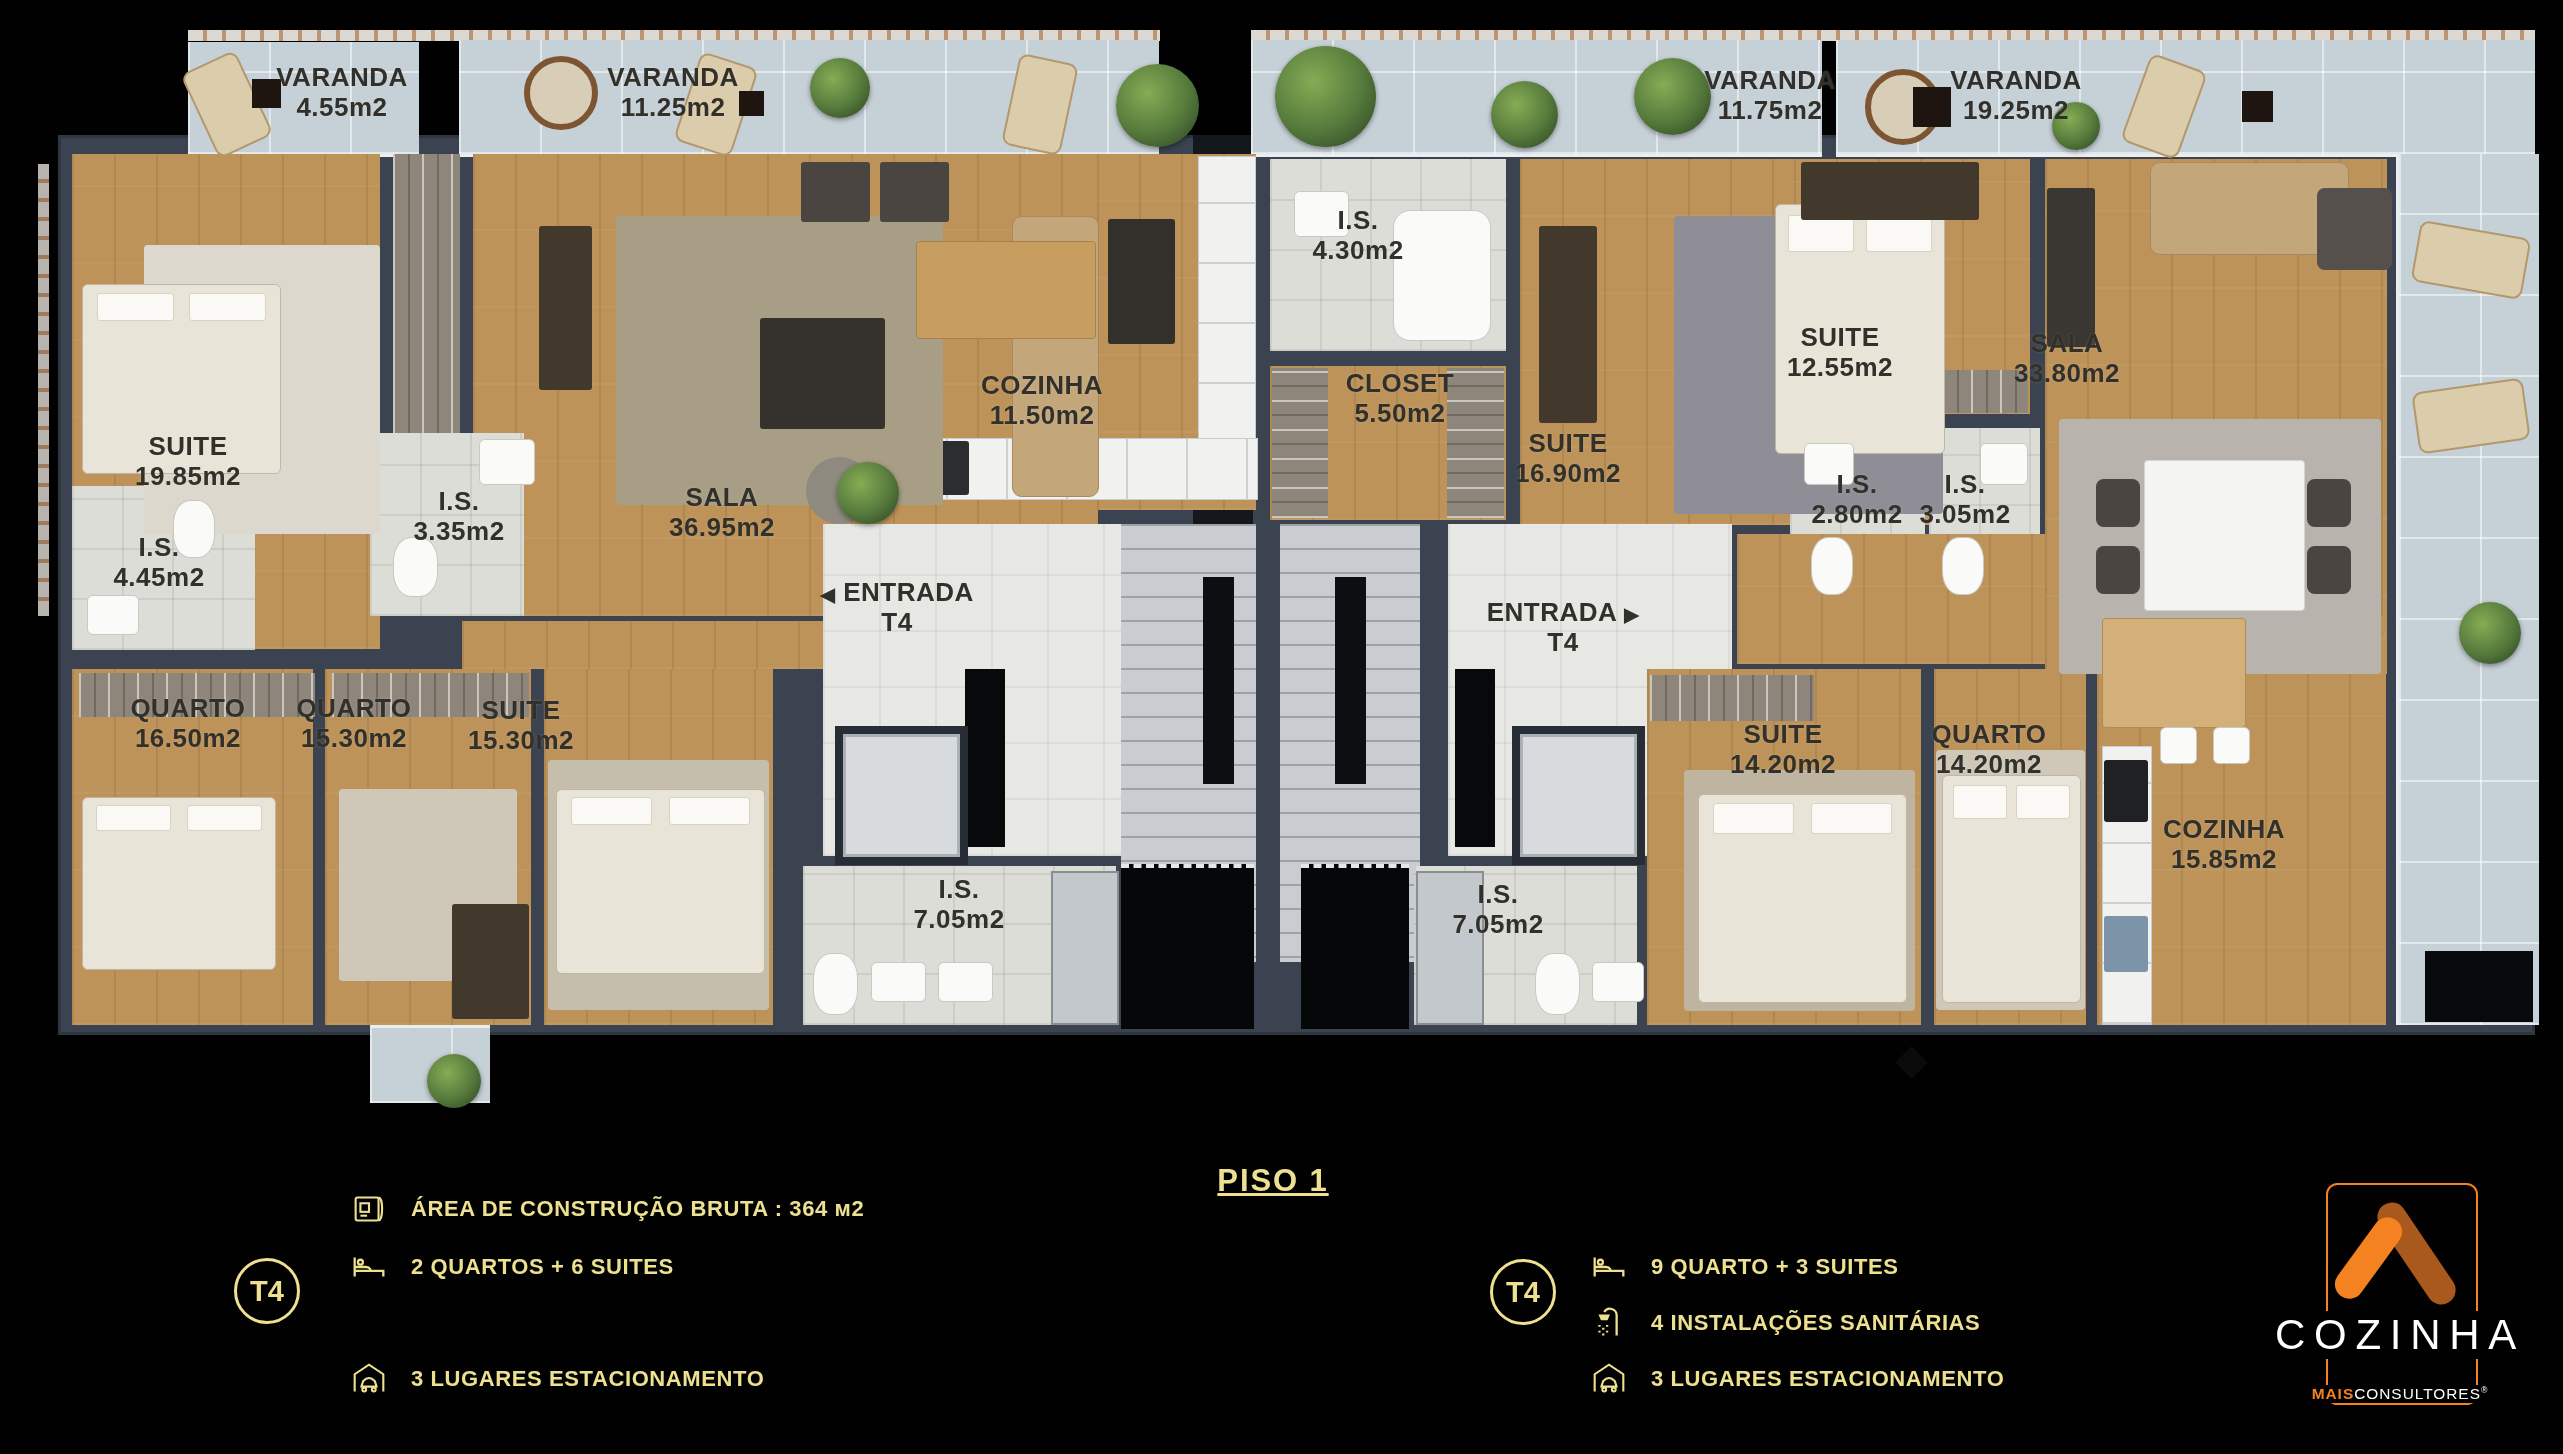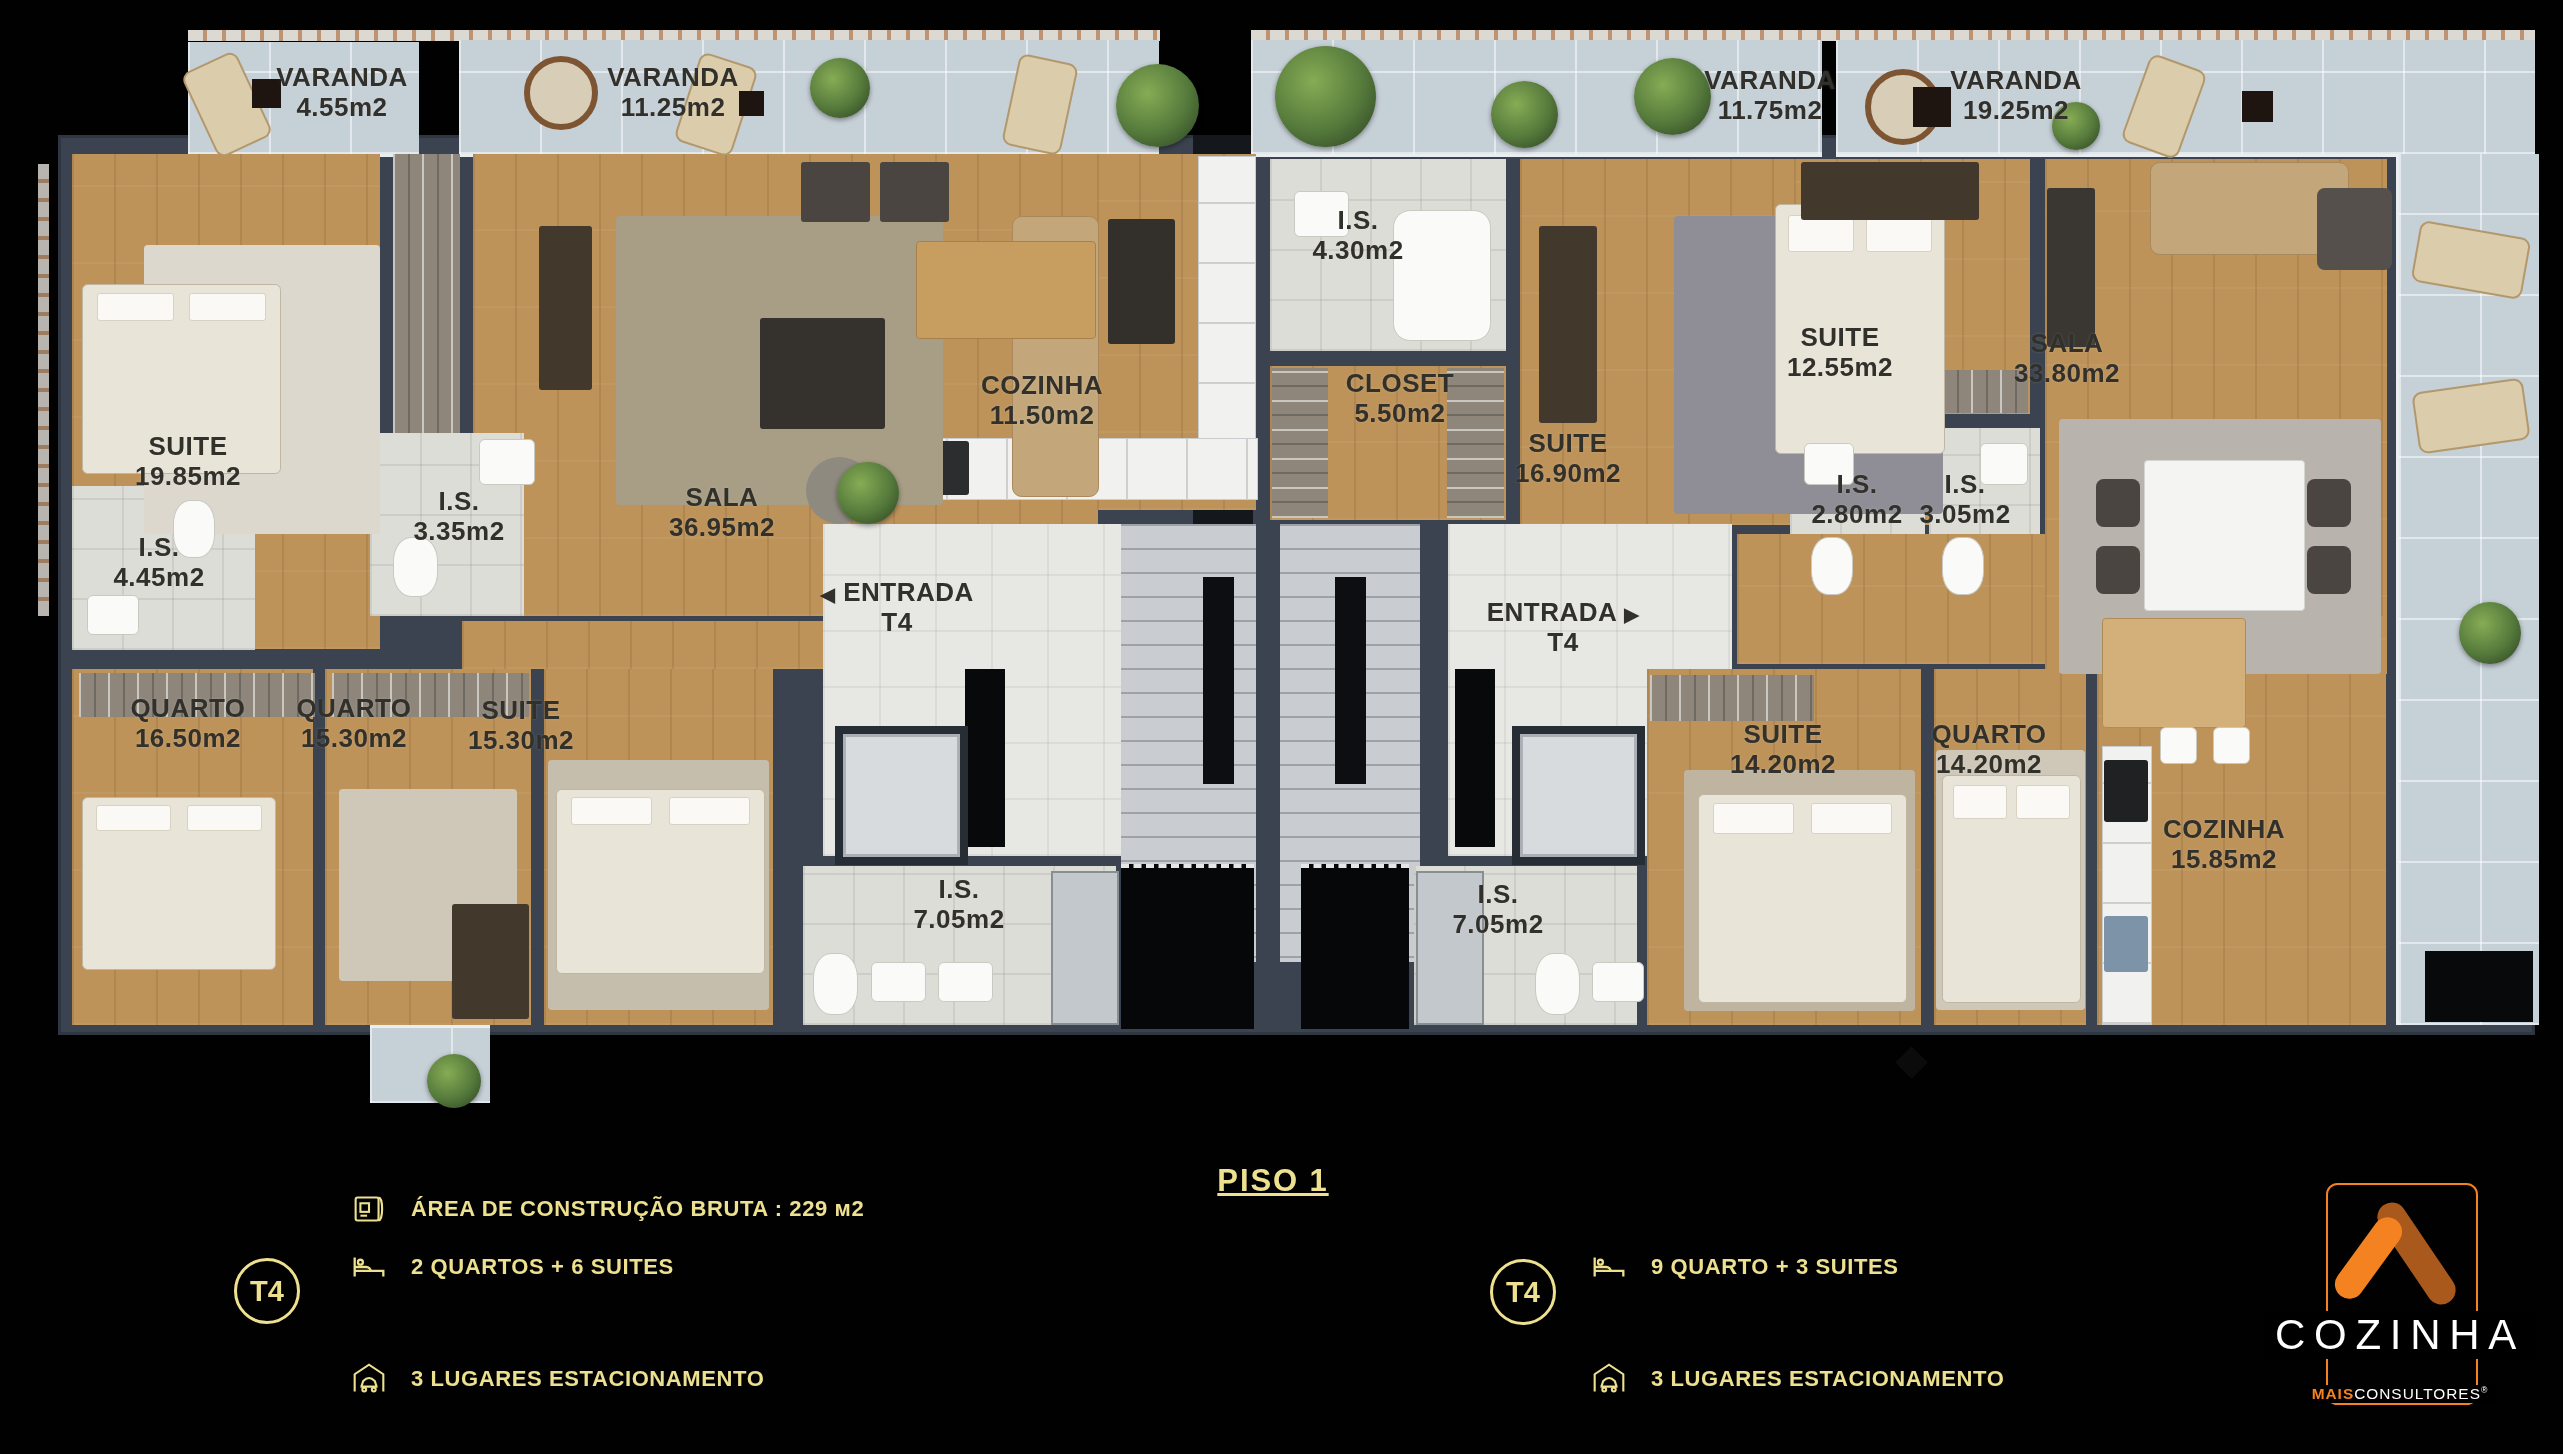--- a/index.html
+++ b/index.html
@@ -338,21 +338,21 @@
   <div class="badge" style="left:234px;top:1258px;">
       <span>T4</span>
     </div>
   <div class="leg-row" style="left:348px;top:1187px;">
     <svg class="licon" width="42" height="42" viewBox="0 0 44 44" fill="none" stroke="#EDE08F" stroke-width="2.2">
         <rect x="8" y="10" width="24" height="24" rx="2"></rect>
         <path d="M32 10c5 0 5 24 0 24"></path>
         <rect x="13" y="16" width="9" height="9"></rect>
         <path d="M13 29h7"></path>
       </svg>
-    <span class="leg-text">ÁREA DE CONSTRUÇÃO BRUTA :  229 м2</span>
+    <span class="leg-text">ÁREA DE CONSTRUÇÃO BRUTA :  364 м2</span>
   </div>
   <div class="leg-row" style="left:348px;top:1245px;">
     <svg class="licon" width="42" height="42" viewBox="0 0 44 44" fill="none" stroke="#EDE08F" stroke-width="2.4">
         <path d="M7 12v20M7 26h30v6M7 22h12a5 5 0 0 1 5 5"></path>
         <circle cx="13" cy="17" r="2.6"></circle>
       </svg>
     <span class="leg-text">2 QUARTOS + 6 SUITES</span>
   </div>
   <div class="leg-row" style="left:348px;top:1357px;">
     <svg class="licon" width="42" height="42" viewBox="0 0 44 44" fill="none" stroke="#EDE08F" stroke-width="2.2">
@@ -367,20 +367,28 @@
   <div class="badge" style="left:1490px;top:1259px;">
       <span>T4</span>
     </div>
   <div class="leg-row" style="left:1588px;top:1245px;">
     <svg class="licon" width="42" height="42" viewBox="0 0 44 44" fill="none" stroke="#EDE08F" stroke-width="2.4">
         <path d="M7 12v20M7 26h30v6M7 22h12a5 5 0 0 1 5 5"></path>
         <circle cx="13" cy="17" r="2.6"></circle>
       </svg>
     <span class="leg-text">9 QUARTO + 3 SUITES</span>
   </div>
+  <div class="leg-row" style="left:1588px;top:1301px;">
+    <svg class="licon" width="42" height="42" viewBox="0 0 44 44" fill="none" stroke="#EDE08F" stroke-width="2.4">
+        <path d="M30 35V14a7 7 0 0 0-13-3.5"></path>
+        <path d="M11 13h12l-2.5 6h-7z" fill="#EDE08F" stroke="none"></path>
+        <path d="M12 24v2M16 27v2M20 24v2M12 30v2M16 33v2M20 30v2"></path>
+      </svg>
+    <span class="leg-text">4 INSTALAÇÕES SANITÁRIAS</span>
+  </div>
   <div class="leg-row" style="left:1588px;top:1357px;">
     <svg class="licon" width="42" height="42" viewBox="0 0 44 44" fill="none" stroke="#EDE08F" stroke-width="2.2">
         <path d="M7 35V17L22 7l15 10v18"></path>
         <path d="M13 30h18M14 30l2-6c2-2 4-3 6-3s4 1 6 3l2 6"></path>
         <circle cx="17" cy="33" r="2"></circle>
         <circle cx="27" cy="33" r="2"></circle>
       </svg>
     <span class="leg-text">3 LUGARES ESTACIONAMENTO</span>
   </div>
 

